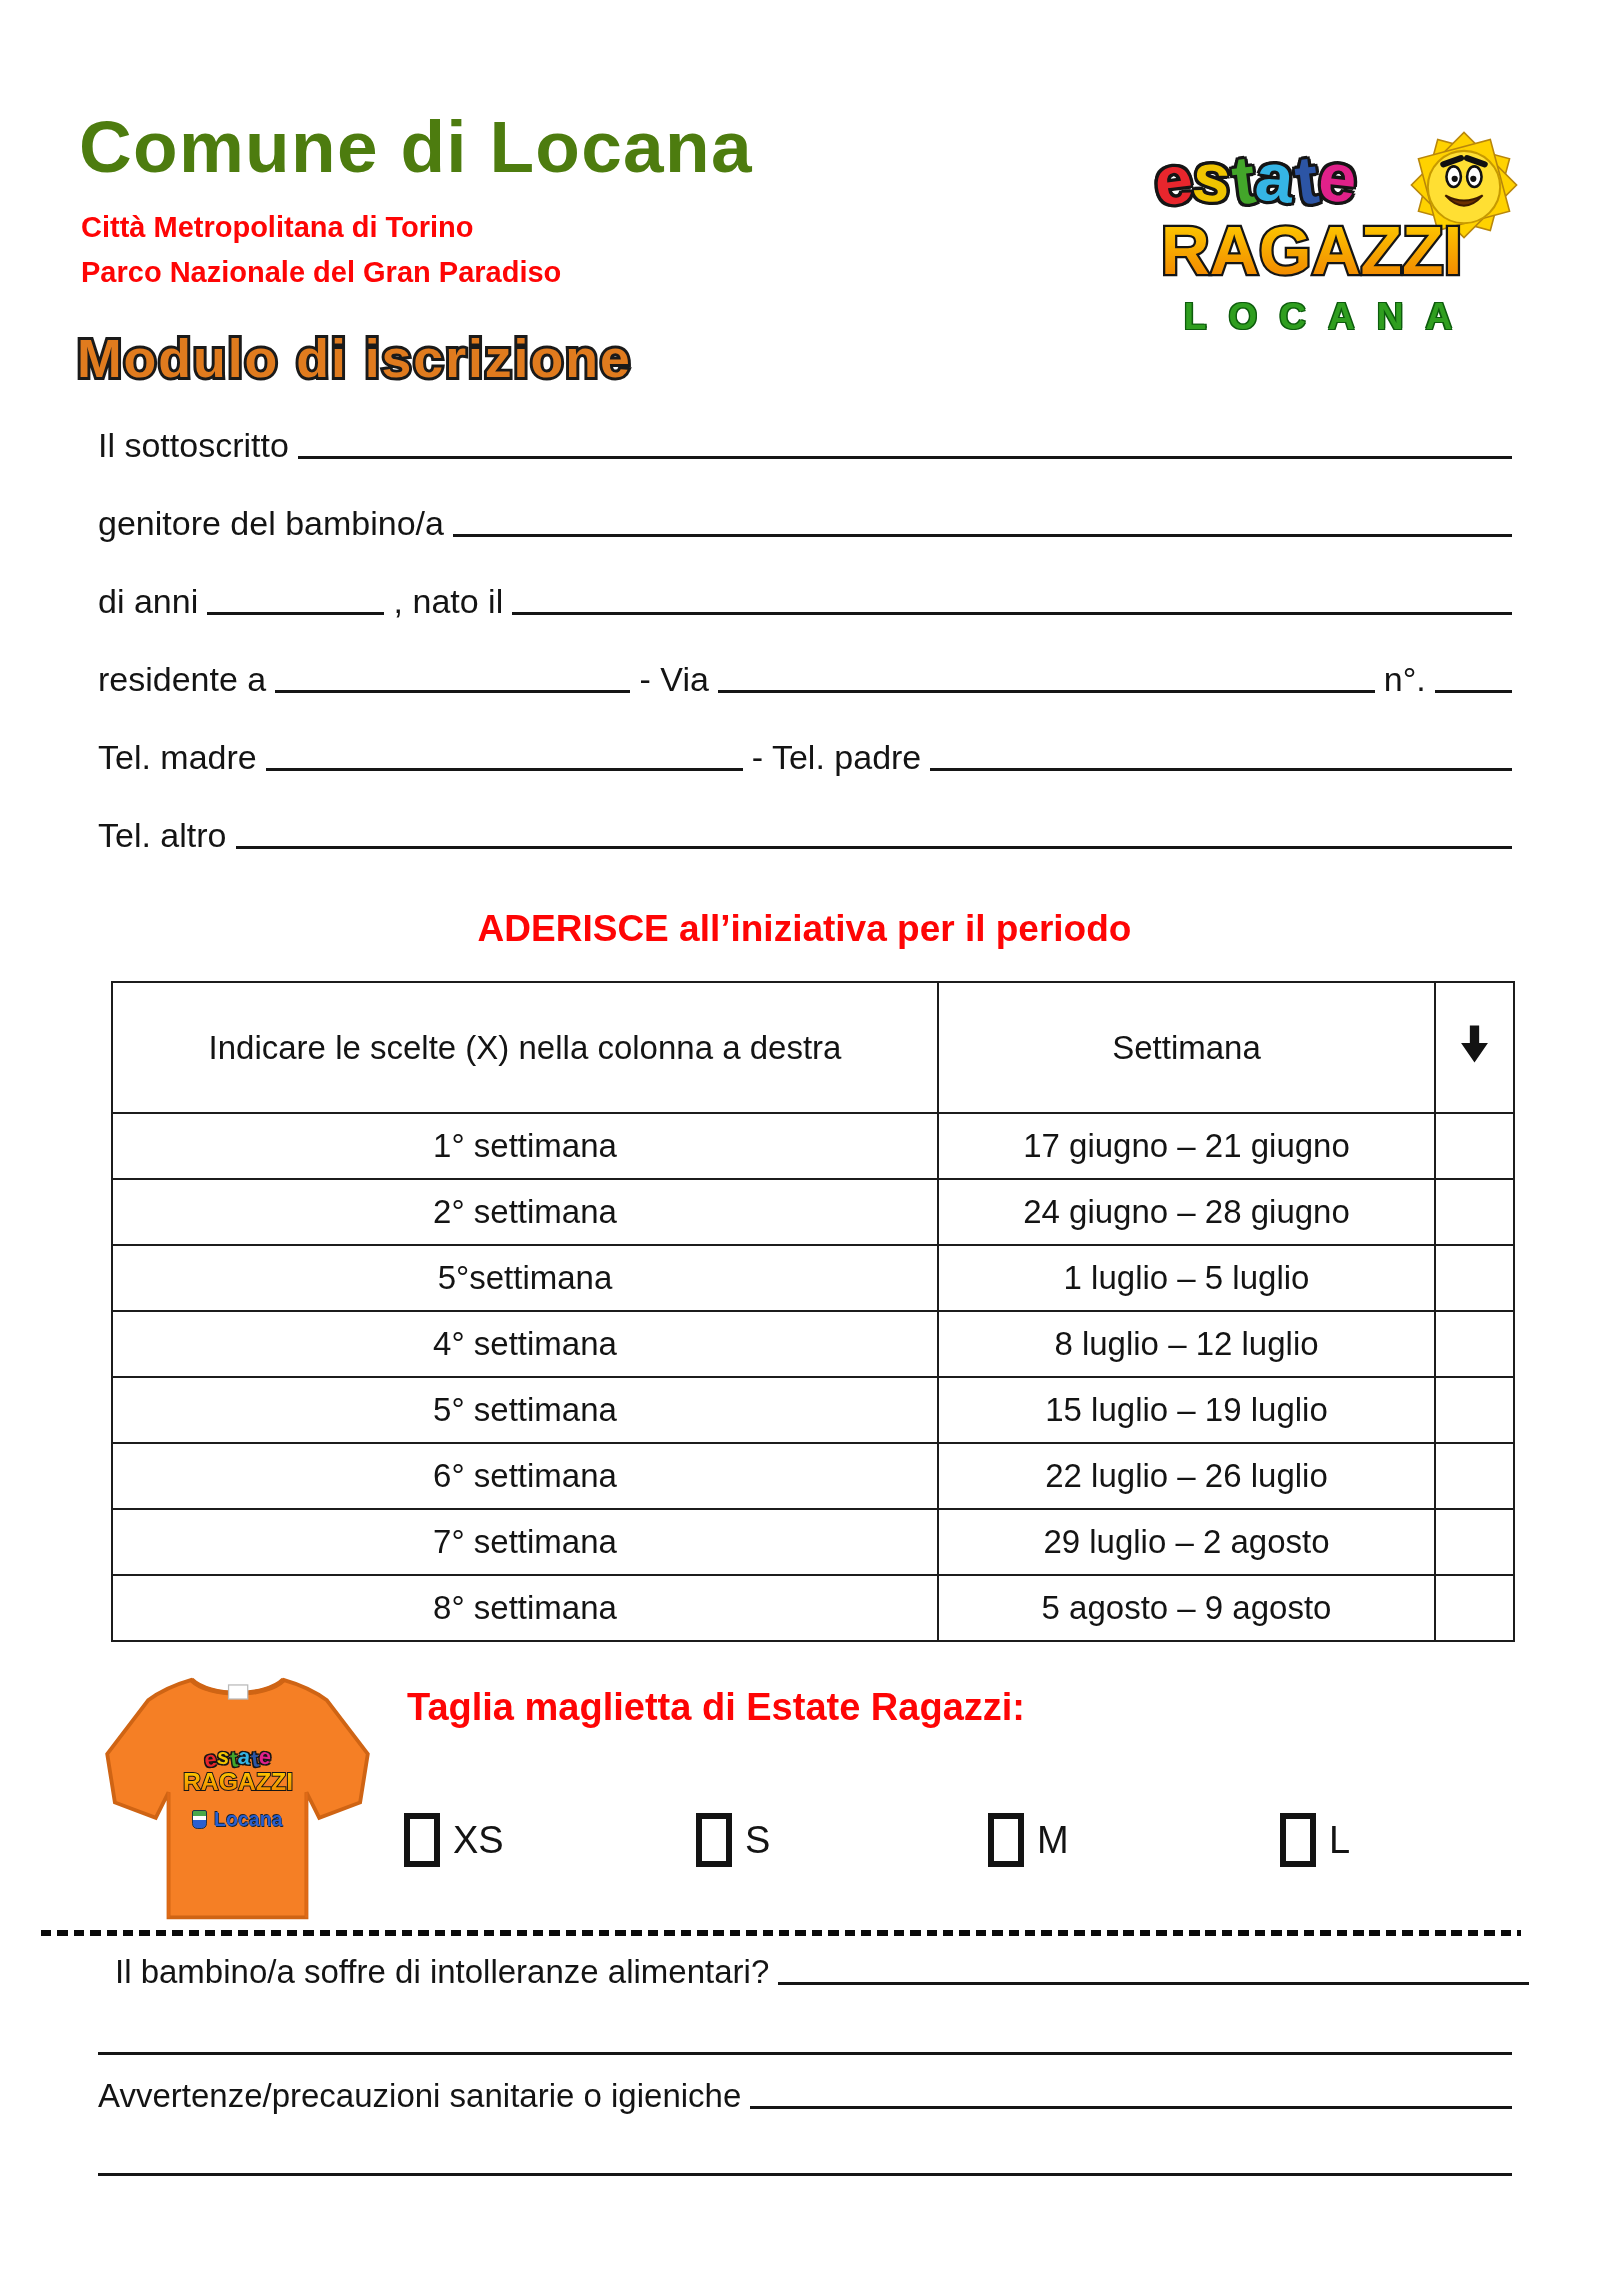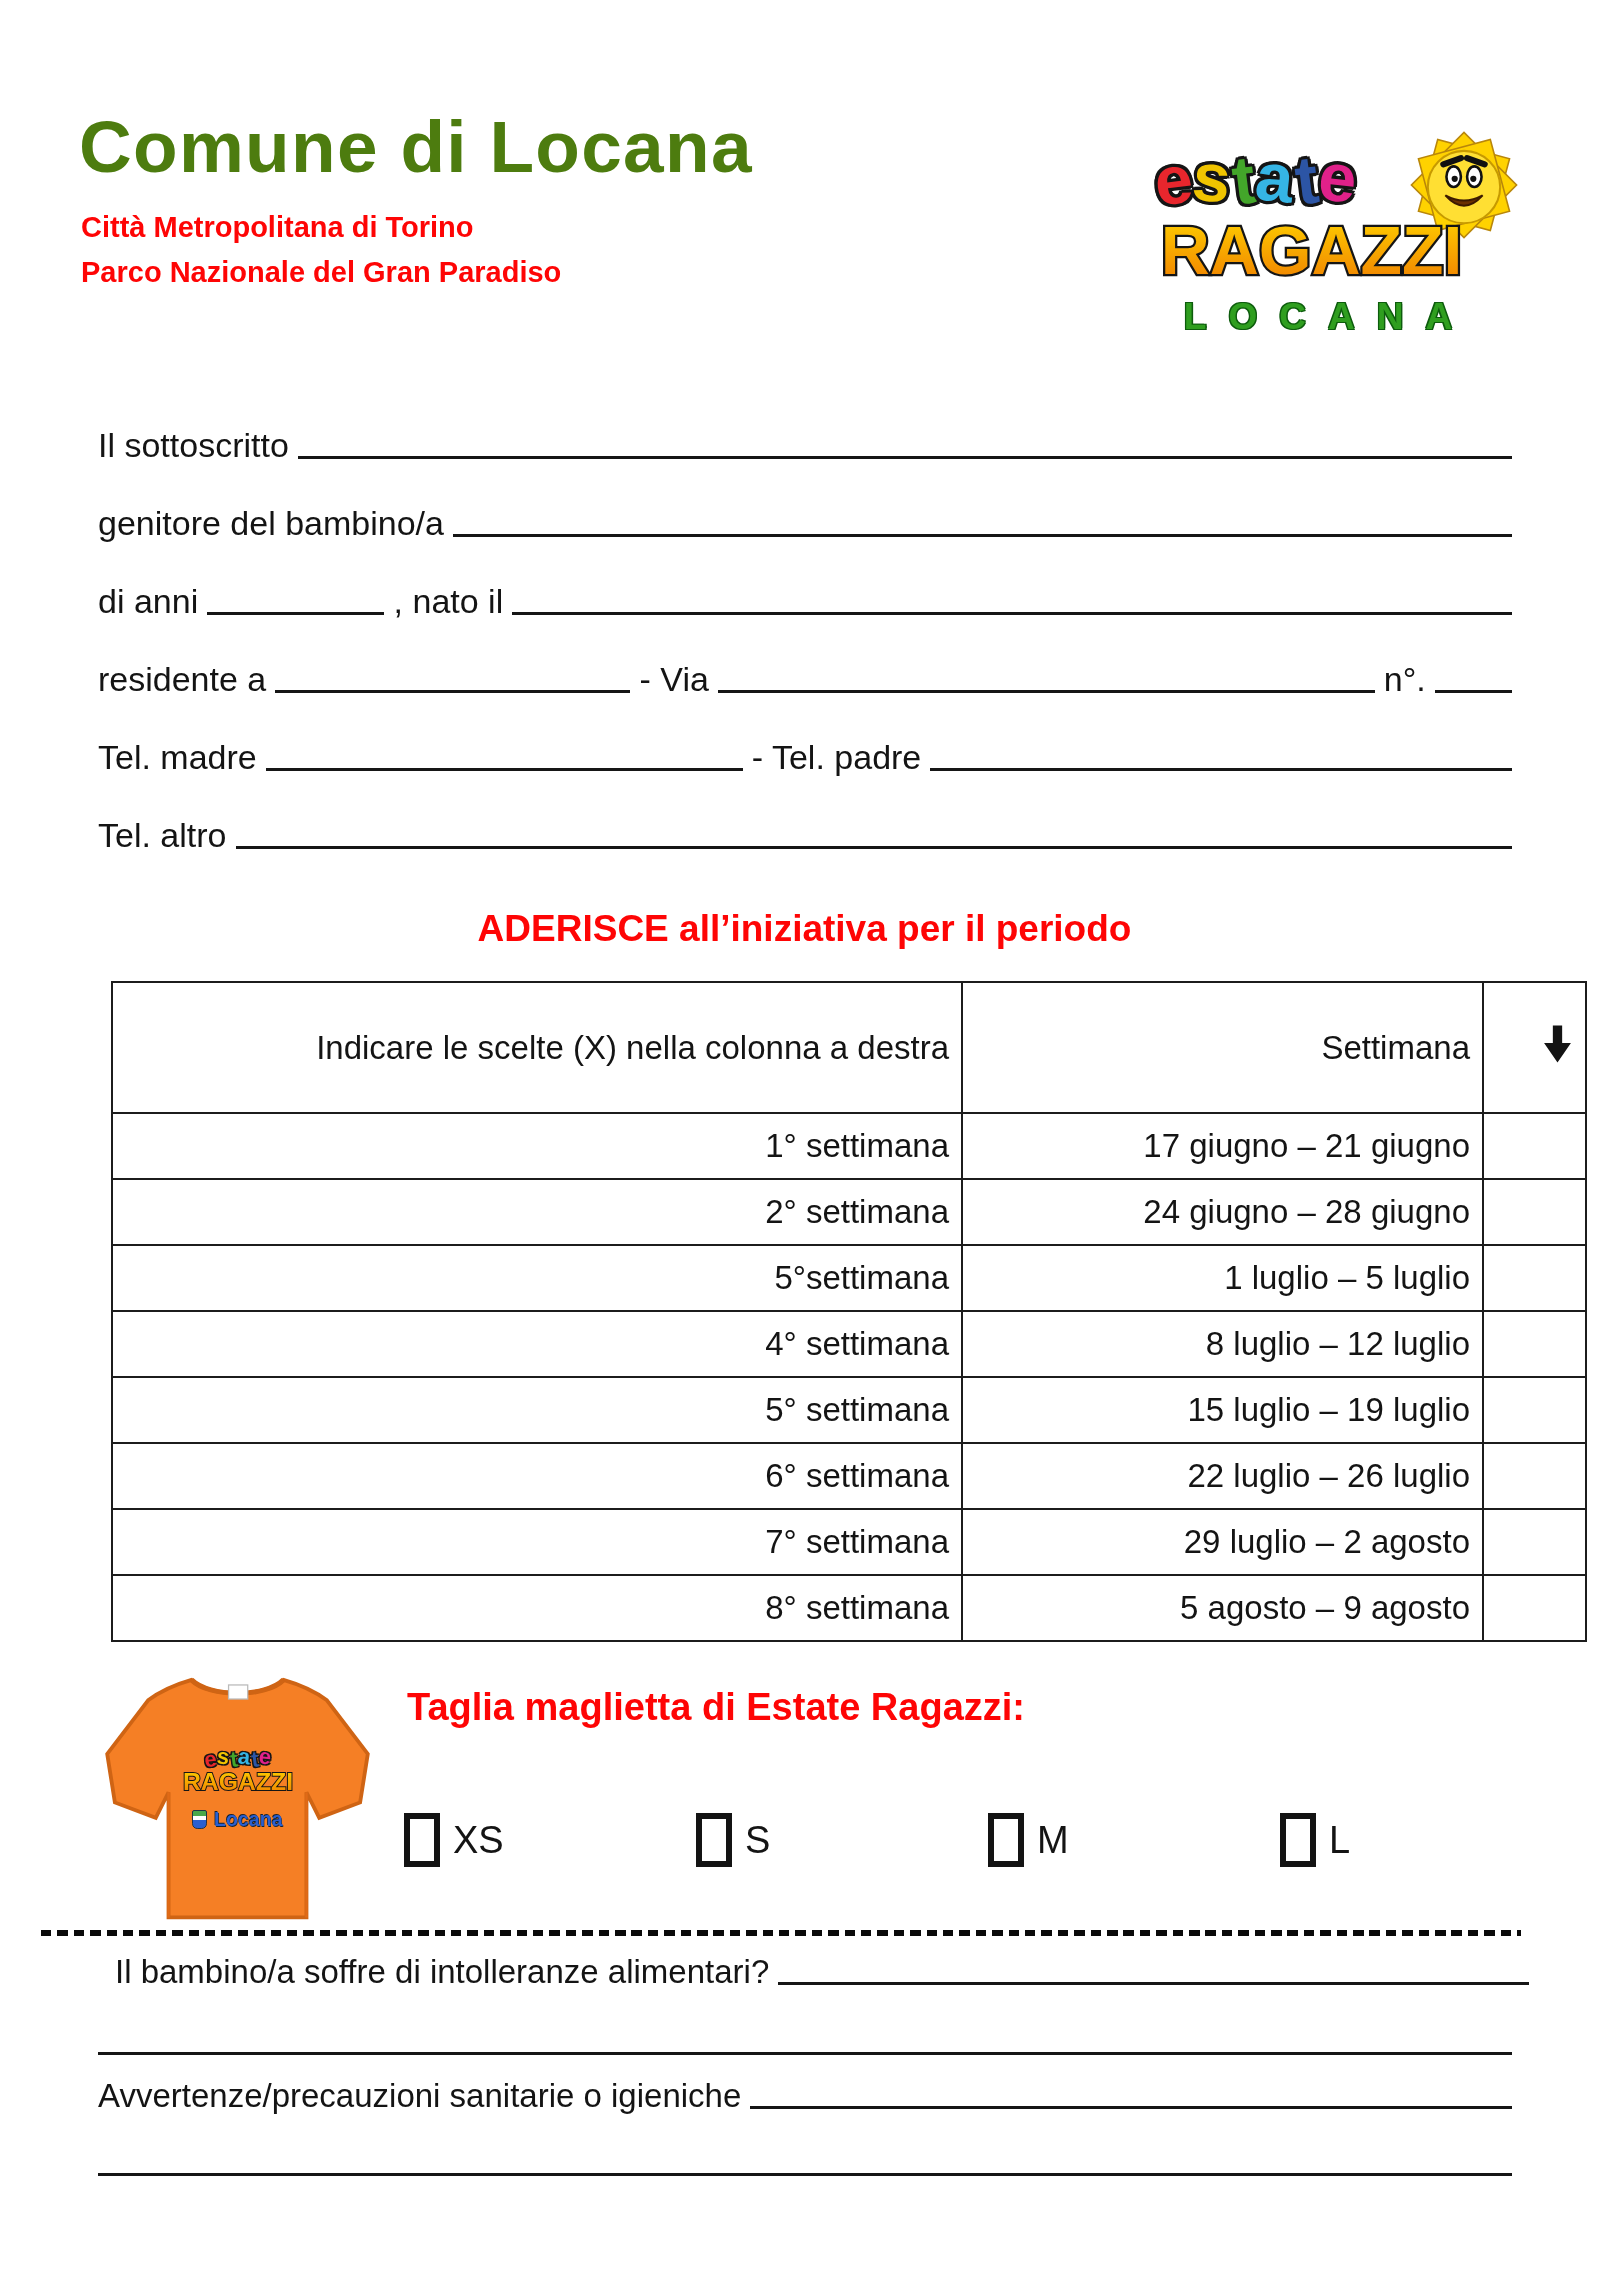--- a/index.html
+++ b/index.html
@@ -42,21 +42,21 @@
   .b-via{flex:1.85 1 0;}
   .b-num{flex:0 0 77px;}
   .b-padre{flex:1.22 1 0;}
 
   
   .aderisce{position:absolute;left:98px;top:908px;width:1413px;text-align:center;
     font-size:37px;font-weight:bold;color:#fe0505;}
 
   
   .weeks{position:absolute;left:111px;top:981px;border-collapse:collapse;table-layout:fixed;width:1397px;}
-  .weeks td,.weeks th{border:2.6px solid #1c1c1c;padding:12px;text-align:right;vertical-align:middle;font-weight:normal;}
+  .weeks td,.weeks th{border:2.6px solid #1c1c1c;padding:0;text-align:center;vertical-align:middle;font-weight:normal;}
   .weeks .c1{width:824px;}
   .weeks .c2{width:495px;}
   .weeks .c3{width:77px;}
   .weeks thead tr{height:131px;}
   .weeks thead th{font-size:33px;}
   .weeks tbody tr{height:66px;}
   .week-cell{font-size:33px;font-weight:bold;}
   .dates-cell{font-size:33px;}
 
   
@@ -90,20 +90,25 @@
 </style>
 </head>
 <body>
 
 <div class="page">
 
   <div class="title">Comune di Locana</div>
   <div class="subtitle1">Città Metropolitana di Torino</div>
   <div class="subtitle2">Parco Nazionale del Gran Paradiso</div>
 
+  <div class="modulo-wrap">
+    <svg width="602" height="79" aria-hidden="true" viewBox="0 0 920 120">
+      <text x="6" y="88" font-family="Liberation Sans, DejaVu Sans, sans-serif" font-size="82" font-weight="bold" fill="#e07b1e" stroke="#1a1a1a" stroke-width="9" paint-order="stroke" letter-spacing="3">Modulo di iscrizione</text>
+    </svg>
+  </div>
 
   <div class="logo">
     <div class="estate-row">
       <span class="estate-letter" style="color: rgb(232, 38, 45);">e</span>
       <span class="estate-letter" style="color: rgb(240, 196, 0);">s</span>
       <span class="estate-letter" style="color: rgb(67, 166, 42);">t</span>
       <span class="estate-letter" style="color: rgb(53, 181, 229);">a</span>
       <span class="estate-letter" style="color: rgb(44, 85, 165);">t</span>
       <span class="estate-letter" style="color: rgb(224, 33, 138);">e</span>
     </div>

